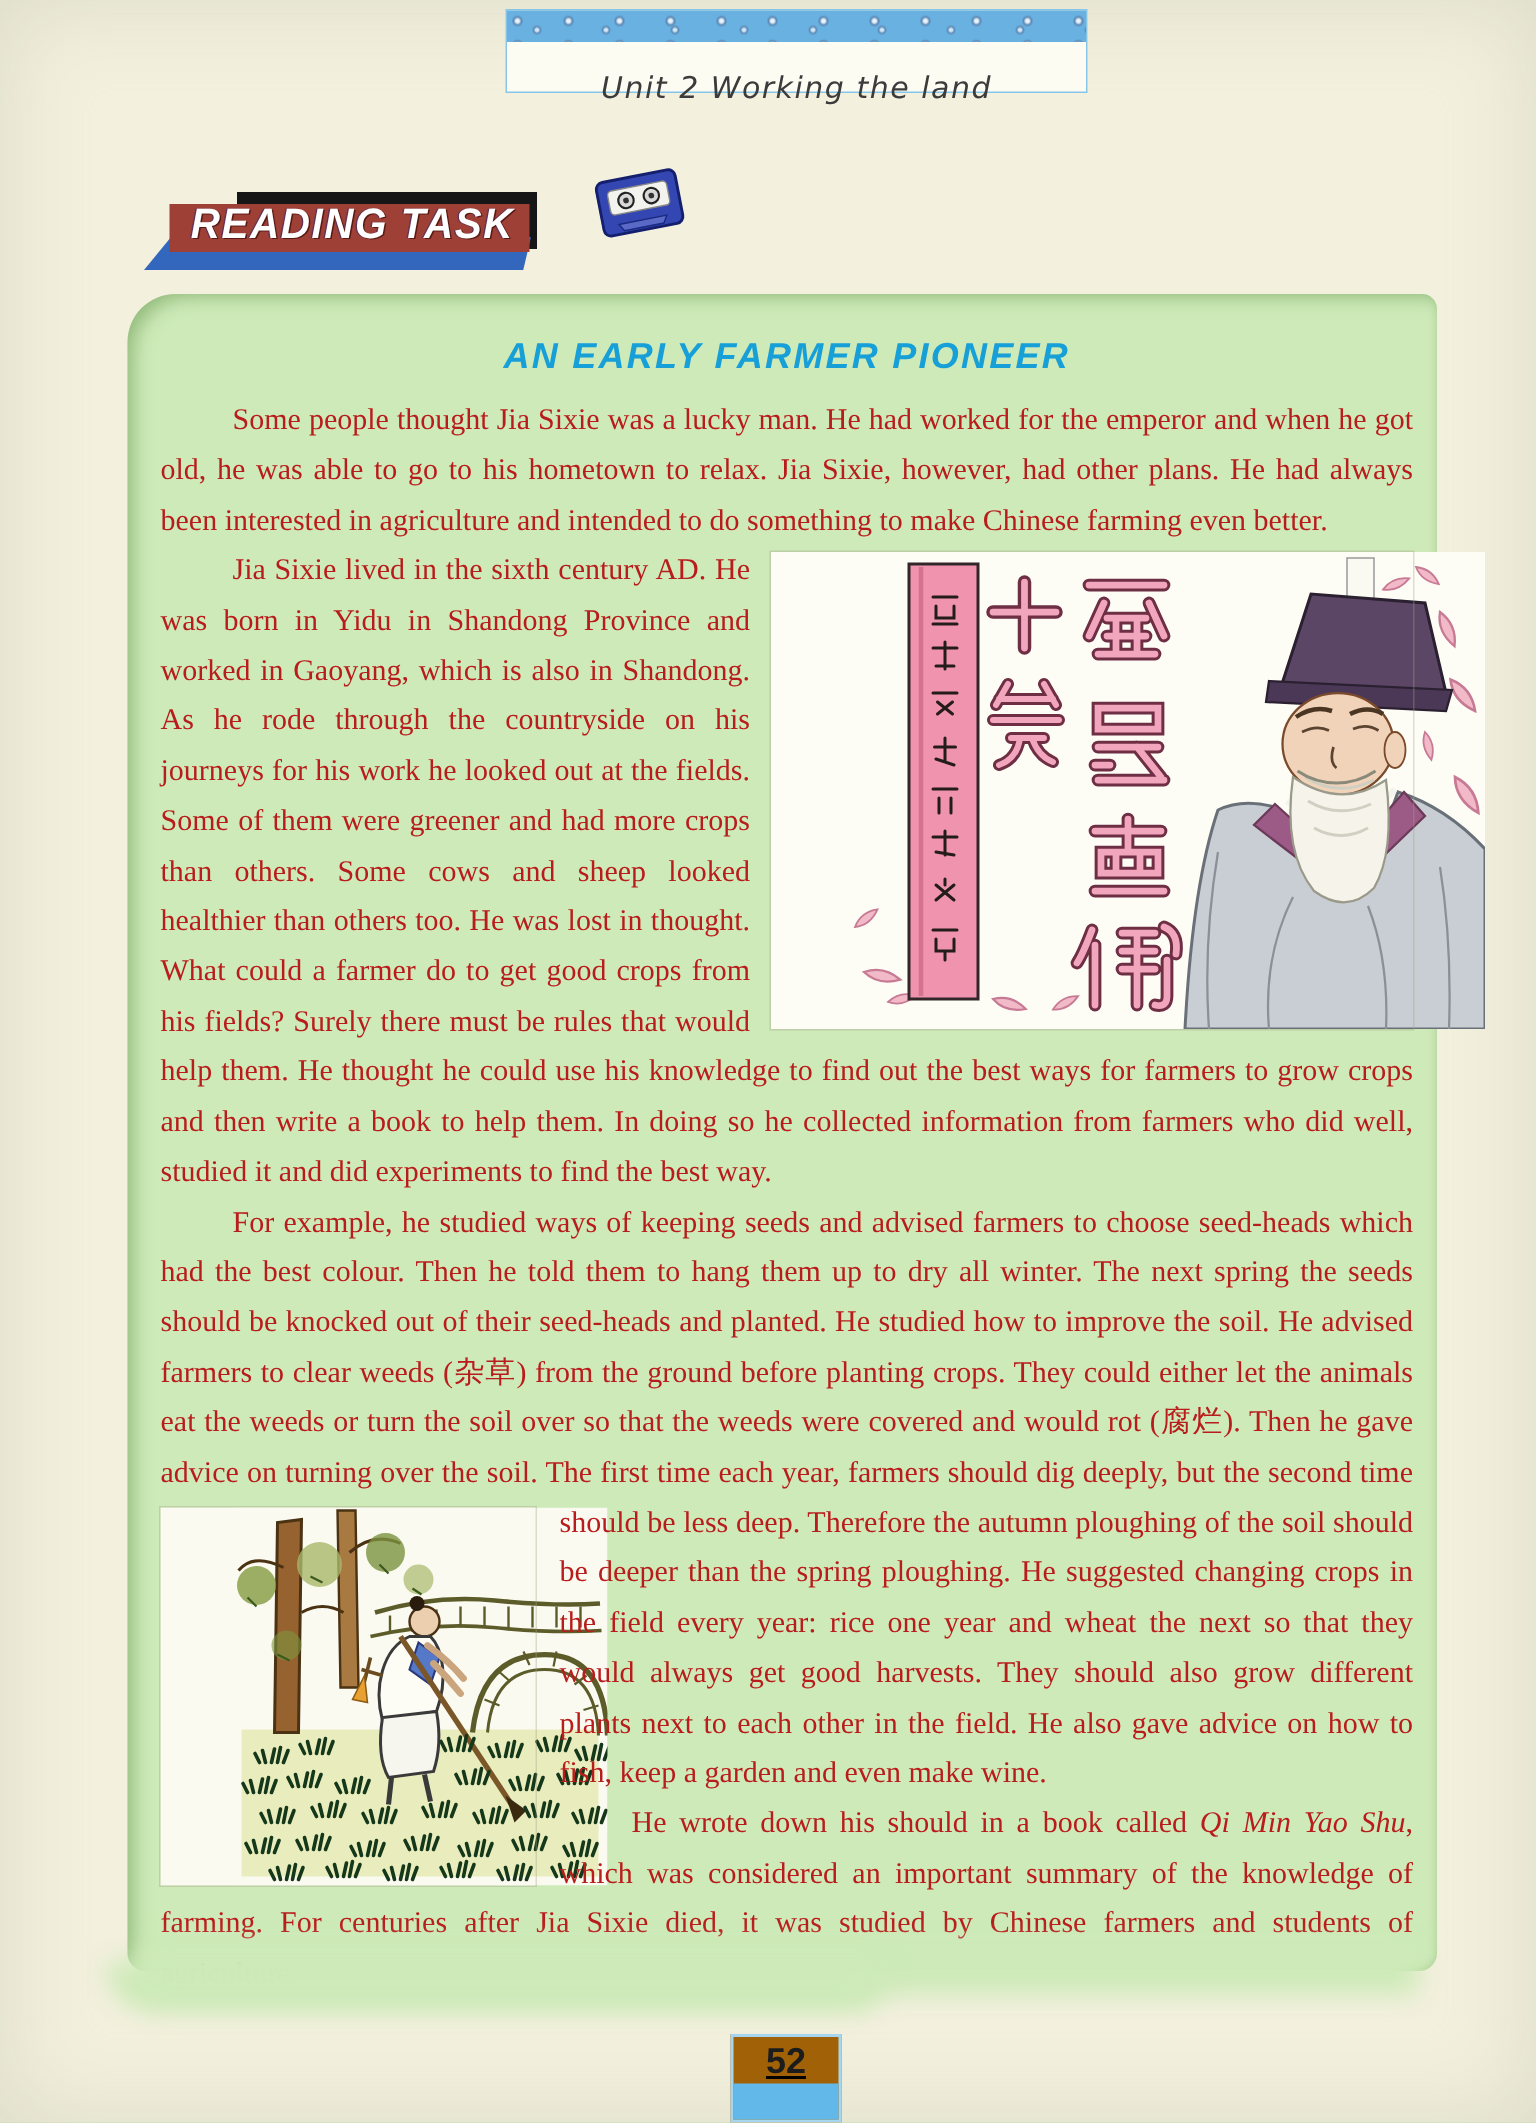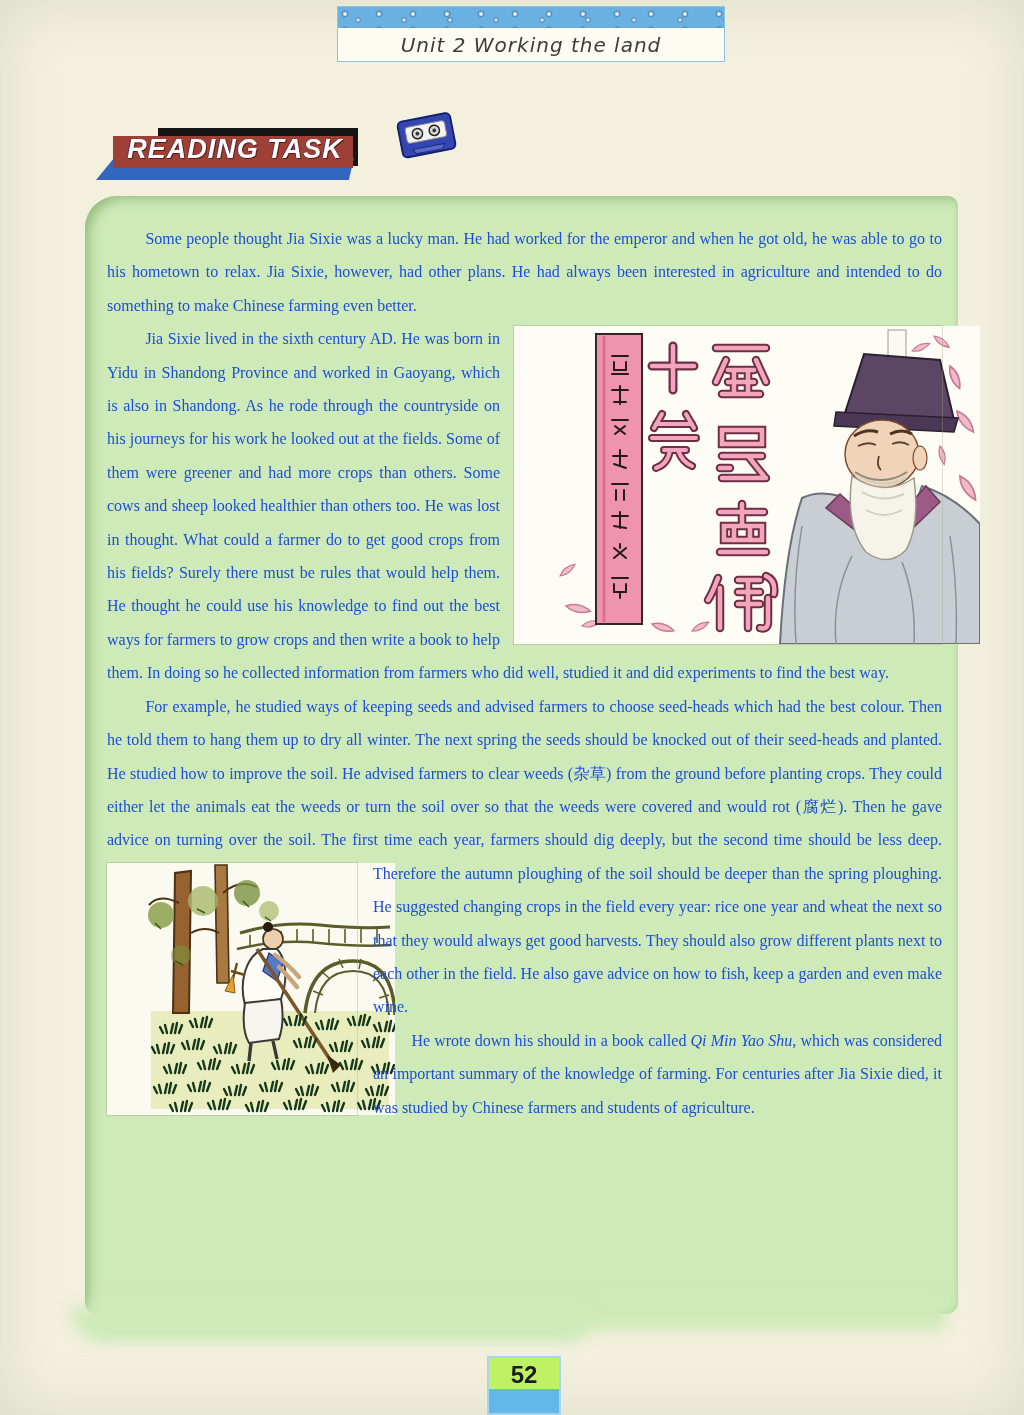--- a/index.html
+++ b/index.html
@@ -15,21 +15,21 @@
     border:1px solid #86c4e8;background:#fdfcf2;box-sizing:border-box;
   }
   .unit-band{
     height:21px;background:#68b1e0;
     background-image:
       radial-gradient(circle at 7px 7px, rgba(255,255,255,.85) 1.2px, rgba(90,130,175,.9) 2.6px, rgba(104,177,224,0) 4px),
       radial-gradient(circle at 20px 13px, rgba(255,255,255,.7) 1px, rgba(90,130,175,.85) 2.2px, rgba(104,177,224,0) 3.5px);
     background-size:34px 16px,46px 18px;
   }
   .unit-label{
-    display:block;text-align:center;margin-top:5px;
+    display:block;text-align:center;margin-top:18px;
     font-family:"DejaVu Sans",sans-serif;font-style:italic;
     font-size:20px;color:#3c3c3c;letter-spacing:1px;
   }
   
   .rt{position:absolute;left:100px;top:124px;width:275px;height:62px;}
   .rt-black{position:absolute;left:58px;top:4px;width:200px;height:38px;background:#161616;}
   .rt-blue{position:absolute;left:-4px;top:34px;width:258px;height:22px;background:#3366bd;
     clip-path:polygon(7% 0,100% 0,98% 100%,0 100%);}
   .rt-red{position:absolute;left:13px;top:12px;width:240px;height:32px;background:#9e4036;}
   .rt-text{
@@ -50,37 +50,37 @@
   }
   .panel-fade{position:absolute;background:#cdeab8;filter:blur(8px);}
   .fade1{left:95px;top:1298px;width:850px;height:32px;}
   .fade2{left:70px;top:1308px;width:520px;height:34px;border-radius:0 0 40px 60px;}
   .article-title{
     margin:2px 0 12px 0;text-align:center;
     font-family:"Liberation Sans",sans-serif;font-weight:bold;font-style:italic;
     font-size:24px;color:#179fd8;letter-spacing:1.5px;
   }
   .panel p{
-    margin:0;font-size:16px;line-height:33.4px;color:#1d4ed8;
+    margin:0;font-size:20px;line-height:33.4px;color:#b91c1c;
     text-align:justify;text-indent:2.4em;
   }
   .fig1{float:right;width:428px;height:318px;margin:4px 0 8px 14px;background:#fdfdf6;
     outline:1px solid rgba(160,160,130,.35);}
   .fig2{float:left;width:250px;height:252px;margin:6px 16px 6px 0;background:#fbfaf0;
     outline:1px solid rgba(160,160,130,.35);}
   .book-title{font-style:italic;margin-top:48px;}
   
   .ghost{position:absolute;transform:scaleX(-1);color:rgba(95,115,160,.16);
     font-size:19px;white-space:nowrap;pointer-events:none;}
   .ghost1{left:420px;top:198px;width:520px;}
   .ghost2{left:330px;top:238px;width:420px;}
   
   .pagenum{
     position:absolute;left:487px;top:1356px;width:74px;height:59px;
-    border:2px solid #a6d6ef;background:#bef264;box-sizing:border-box;
+    border:2px solid #a6d6ef;background:#a16207;box-sizing:border-box;text-decoration:underline;
   }
   .pagenum .num{display:block;text-align:center;font-family:"Liberation Sans",sans-serif;
     font-weight:bold;font-size:24px;color:#1c1c1c;padding-top:3px;}
   .pagenum .blue{position:absolute;left:0;bottom:0;width:100%;height:24px;background:#62b9e9;}
 </style>
 </head>
 <body>
 
 <div class="ghost ghost1">Look at the map and the photos. What do you think the sentences</div>
 <div class="ghost ghost2">describe? Write your guesses next to the sentences.</div>
@@ -103,20 +103,21 @@
     <rect x="8" y="9" width="42" height="17" rx="3" fill="#f2f2ee" stroke="#888"></rect>
     <circle cx="20" cy="17.5" r="5.4" fill="#d8d8d8" stroke="#222" stroke-width="1.5"></circle>
     <circle cx="38" cy="17.5" r="5.4" fill="#d8d8d8" stroke="#222" stroke-width="1.5"></circle>
     <circle cx="20" cy="17.5" r="2" fill="#333"></circle>
       <circle cx="38" cy="17.5" r="2" fill="#333"></circle>
     <path d="M12 33 L46 33 L43 38 L15 38 Z" fill="#5a68c6" stroke="#1a2a80"></path>
   </svg>
 </span>
 
 <div class="panel">
+  <h1 class="article-title">AN EARLY FARMER PIONEER</h1>
 
   <p><span>Some people thought Jia Sixie was a lucky man. He had worked for the emperor and when he got old, he was able to go to his hometown to relax. Jia Sixie, however, had other plans. He had always been interested in agriculture and intended to do something to make Chinese farming even better.</span></p>
 
   <p>
     <span class="fig1" title="Jia Sixie, an elderly scholar with hat and white beard, beside the cover of his book">
       <svg width="428" height="318" viewBox="0 0 428 318" role="img">
         <rect width="428" height="318" fill="#fdfdf6"></rect>
         <defs>
           <path id="leaf" d="M0,0 Q9,-6 19,-1 Q9,5 0,0 Z" fill="#f2b9c8" stroke="#c77a94" stroke-width="1.2"></path>
           <g id="tuftx"></g>

